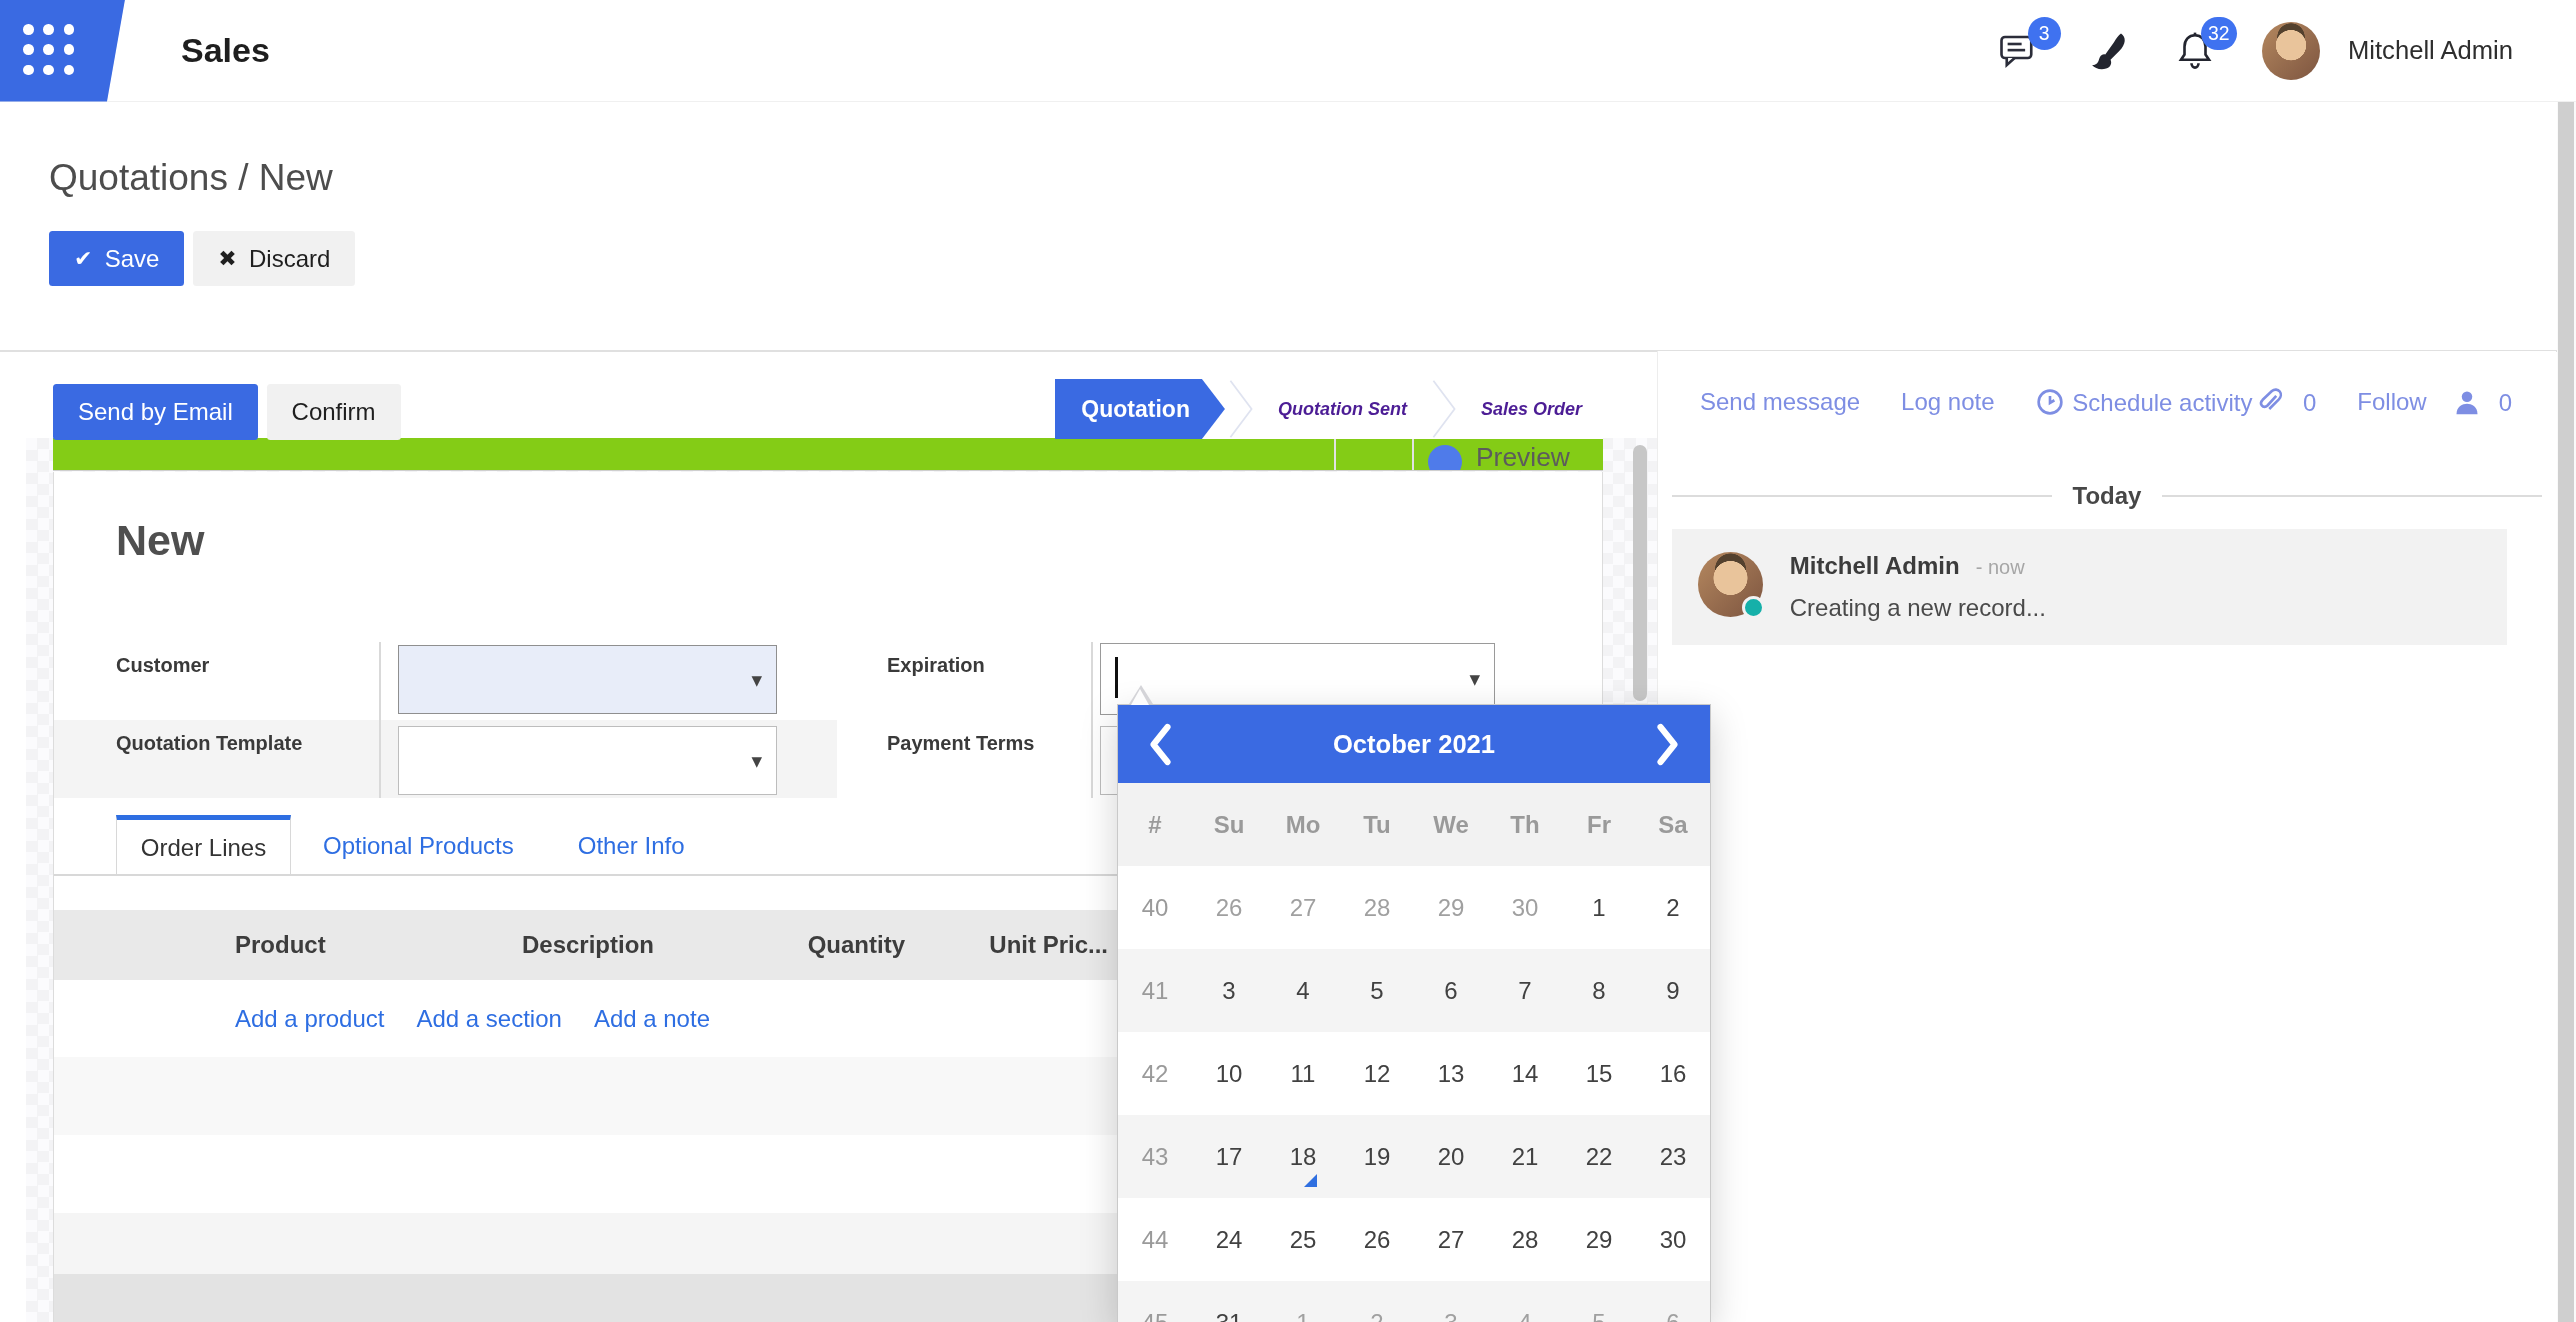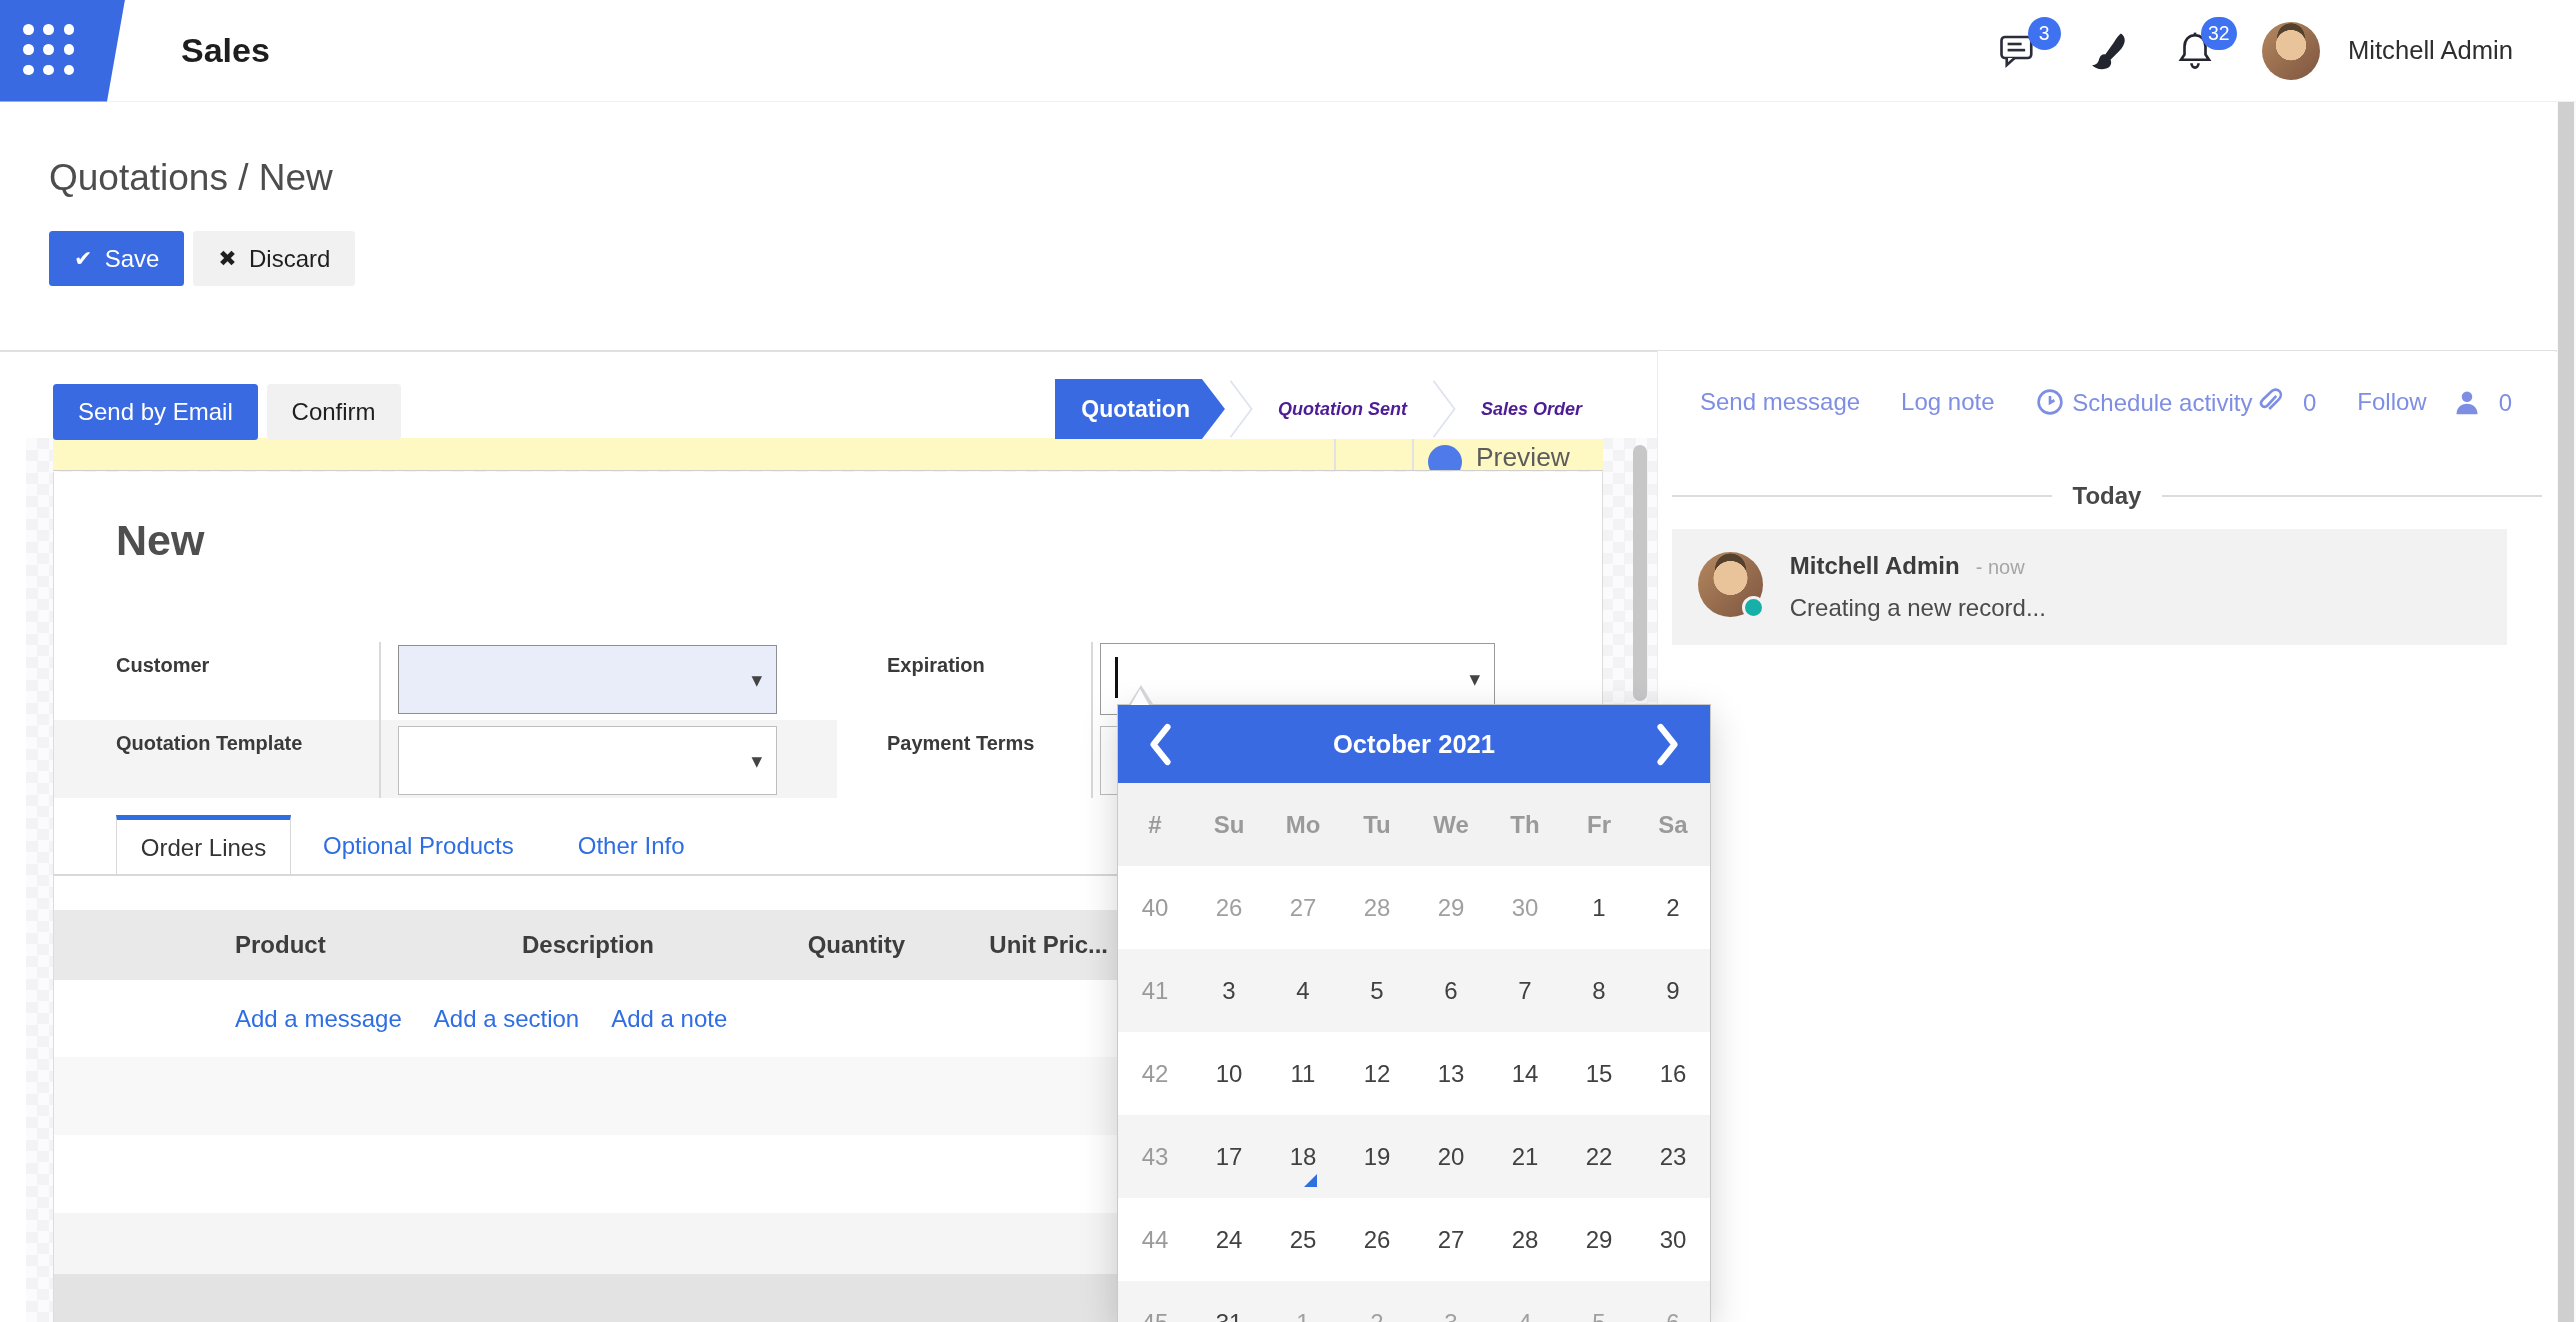--- a/index.html
+++ b/index.html
@@ -49,21 +49,21 @@
                   clip-path:polygon(0 0, calc(100% - 23px) 0, 100% 50%, calc(100% - 23px) 100%, 0 100%); cursor:pointer;}
   .stage-label { font-weight:bold; font-size:18px; color:#4c1d95; display:flex; align-items:center; padding:0 21px; cursor:pointer;font-style:italic;}
   .stage-sep { width:32px; height:60px; }
 
   
   .sheetbg { position:absolute; left:26.4px; top:438px; width:1631px; height:884px;
              background-image:conic-gradient(#f3f3f5 25%, #fbfbfd 0 50%, #f3f3f5 0 75%, #fbfbfd 0);
              background-size:23px 23px; }
 
   
-  .previewrow { position:absolute; left:53px; top:438px; width:1550px; height:33px; background:#fef9c3;
+  .previewrow { position:absolute; left:53px; top:438px; width:1550px; height:33px; background:#84cc16;
                 border-bottom:1.8px solid #cfcfcf; overflow:hidden; z-index:2; }
   .pr-vline { position:absolute; top:0; width:1.8px; height:33px; background:#e2e2e2; }
   .pr-eye { position:absolute; left:1375px; top:7px; width:34px; height:34px; border-radius:50%; background:#4f7bea; }
   .pr-text { position:absolute; left:1423px; top:4.4px; font-size:26.4px; color:#5c5c5c; }
 
   
   .sheet { position:absolute; left:53px; top:472px; width:1550px; height:851px; background:#fff;
            border-left:1.8px solid #dcdcdc; border-right:1.8px solid #dcdcdc; z-index:1; }
   .sheet h1 { position:absolute; left:62px; top:44px; font-size:43px; color:#4f4f4f; }
   .rowband { position:absolute; left:0; top:248px; width:783px; height:78px; background:#f4f4f4; }
@@ -267,21 +267,21 @@
 
     <div class="thead" id="thead">
         <span class="c-gutter"></span>
         <span class="c-product">Product</span>
         <span class="c-desc">Description</span>
         <span class="c-qty">Quantity</span>
         <span class="c-price">Unit Pric...</span>
         <span class="c-taxes">Taxes</span>
       </div>
     <div class="addrow" id="addlinks">
-        <span>Add a message</span>
+        <span>Add a product</span>
         <span>Add a section</span>
         <span>Add a note</span>
       </div>
     <div class="stripe1"></div>
     <div class="stripe2"></div>
     <div class="tfoot"></div>
   </div>
 
   <div class="innersb"></div>
 

